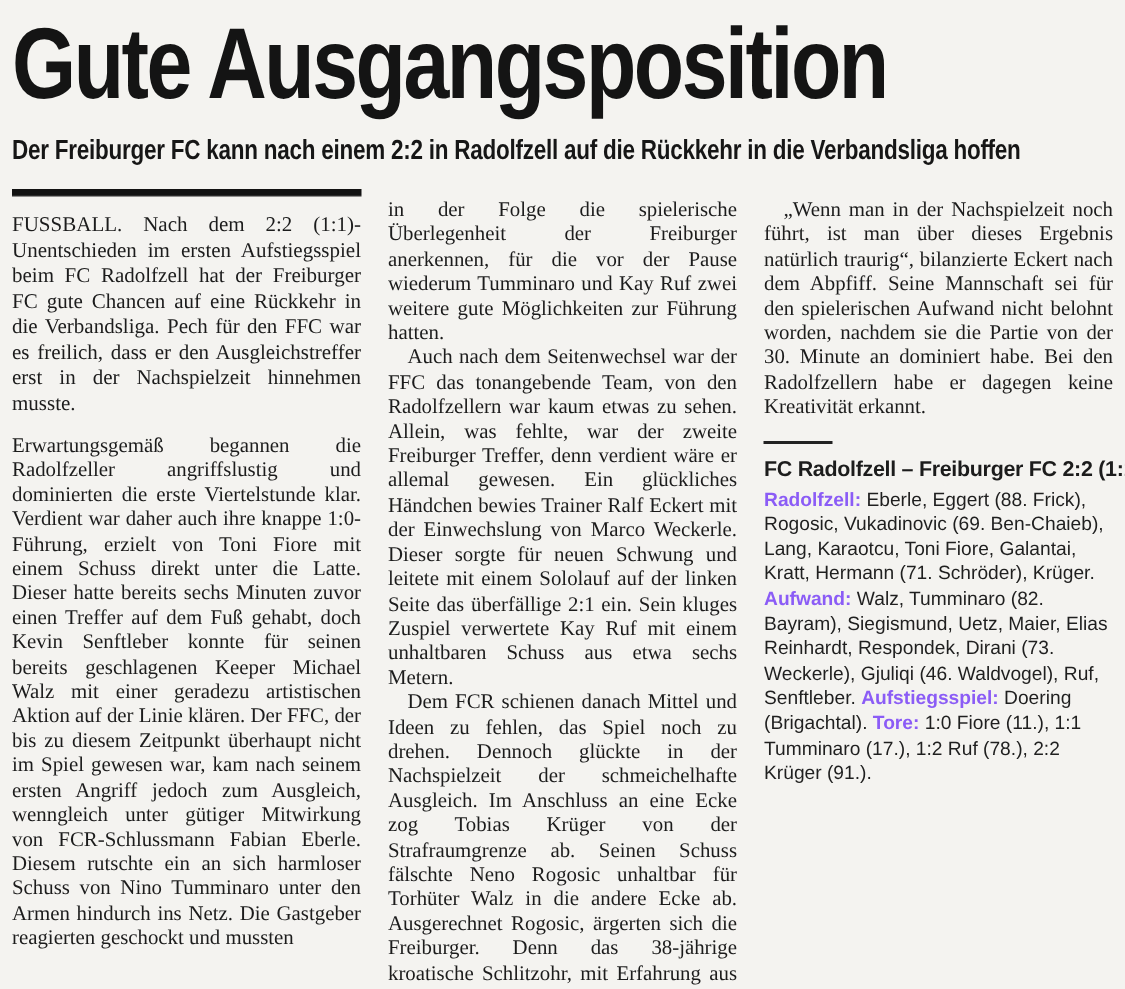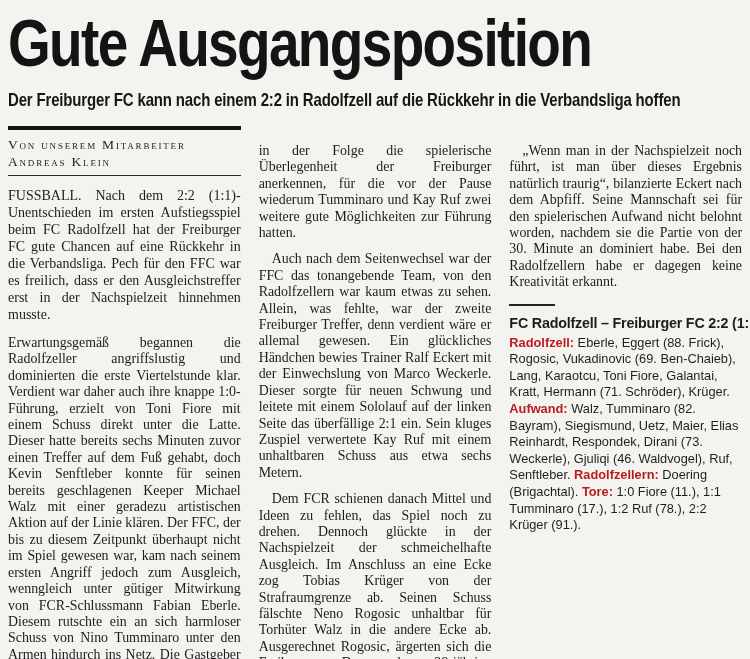--- a/index.html
+++ b/index.html
@@ -62,21 +62,20 @@
     font-size:14px;
     line-height:17px;
     text-align:justify;
     hyphens:auto;
   }
   .para {
     font-size:13.9px;
     line-height:16.4px;
     text-align:justify;
     hyphens:auto;
-    margin-top:10px;
   }
   .gap-top { margin-top:12px; }
   .indent { text-indent:13px; }
 
   
   .mb-rule { width:46px; border-top:2px solid #222; margin:13px 0 8px 0; }
   .mb-title {
     font-family:"Liberation Sans", sans-serif;
     font-weight:bold;
     font-size:14.3px;
@@ -84,40 +83,36 @@
     letter-spacing:-0.2px;
     white-space:nowrap;
   }
   .mb-body {
     font-family:"Liberation Sans", sans-serif;
     font-size:12.8px;
     line-height:16.6px;
     margin-top:3px;
     color:#1f1f1f;
   }
-  .mb-body b { font-weight:bold; color:#b91c1c; }
+  .mb-body b { font-weight:bold; color:#8b5cf6; }
 </style>
 </head>
 <body>
 
 <div class="page">
 
   <h1 class="headline">Gute Ausgangsposition</h1>
 
   <h2 class="subhead">Der Freiburger FC kann nach einem 2:2 in Radolfzell auf die Rückkehr in die Verbandsliga hoffen</h2>
 
   <div class="columns">
 
     <div class="col">
       <div class="byline">
         <div class="rule-thick"></div>
-        <div class="byline-text">
-          <div class="byline-line">Von unserem Mitarbeiter</div>
-          <div class="byline-line">Andreas Klein</div>
-        </div>
         <div class="rule-thin"></div>
       </div>
       <p class="lead">FUSSBALL. Nach dem 2:2 (1:1)-Unentschieden im ersten Aufstiegsspiel beim FC Radolfzell hat der Freiburger FC gute Chancen auf eine Rückkehr in die Verbandsliga. Pech für den FFC war es freilich, dass er den Ausgleichstreffer erst in der Nachspielzeit hinnehmen musste.</p>
       <p class="para gap-top">Erwartungsgemäß begannen die Radolfzeller angriffslustig und dominierten die erste Viertelstunde klar. Verdient war daher auch ihre knappe 1:0-Führung, erzielt von Toni Fiore mit einem Schuss direkt unter die Latte. Dieser hatte bereits sechs Minuten zuvor einen Treffer auf dem Fuß gehabt, doch Kevin Senftleber konnte für seinen bereits geschlagenen Keeper Michael Walz mit einer geradezu artistischen Aktion auf der Linie klären. Der FFC, der bis zu diesem Zeitpunkt überhaupt nicht im Spiel gewesen war, kam nach seinem ersten Angriff jedoch zum Ausgleich, wenngleich unter gütiger Mitwirkung von FCR-Schlussmann Fabian Eberle. Diesem rutschte ein an sich harmloser Schuss von Nino Tumminaro unter den Armen hindurch ins Netz. Die Gastgeber reagierten geschockt und mussten</p>
     </div>
 
     <div class="col col-pad">
       <p class="para">in der Folge die spielerische Überlegenheit der Freiburger anerkennen, für die vor der Pause wiederum Tumminaro und Kay Ruf zwei weitere gute Möglichkeiten zur Führung hatten.</p>
       <p class="para indent">Auch nach dem Seitenwechsel war der FFC das tonangebende Team, von den Radolfzellern war kaum etwas zu sehen. Allein, was fehlte, war der zweite Freiburger Treffer, denn verdient wäre er allemal gewesen. Ein glückliches Händchen bewies Trainer Ralf Eckert mit der Einwechslung von Marco Weckerle. Dieser sorgte für neuen Schwung und leitete mit einem Sololauf auf der linken Seite das überfällige 2:1 ein. Sein kluges Zuspiel verwertete Kay Ruf mit einem unhaltbaren Schuss aus etwa sechs Metern.</p>
       <p class="para indent">Dem FCR schienen danach Mittel und Ideen zu fehlen, das Spiel noch zu drehen. Dennoch glückte in der Nachspielzeit der schmeichelhafte Ausgleich. Im Anschluss an eine Ecke zog Tobias Krüger von der Strafraumgrenze ab. Seinen Schuss fälschte Neno Rogosic unhaltbar für Torhüter Walz in die andere Ecke ab. Ausgerechnet Rogosic, ärgerten sich die Freiburger. Denn das 38-jährige kroatische Schlitzohr, mit Erfahrung aus zwölf Zweitligaspielen für den SSV Ulm 1846 und 278 Regionalligaeinsätzen für den VfR Aalen und den SC Pfullendorf, war bis dahin</p>
@@ -127,21 +122,21 @@
       <p class="para indent">„Wenn man in der Nachspielzeit noch führt, ist man über dieses Ergebnis natürlich traurig“, bilanzierte Eckert nach dem Abpfiff. Seine Mannschaft sei für den spielerischen Aufwand nicht belohnt worden, nachdem sie die Partie von der 30. Minute an dominiert habe. Bei den Radolfzellern habe er dagegen keine Kreativität erkannt.</p>
 
       <div class="matchbox">
         <div class="mb-rule"></div>
         <div class="mb-title">FC Radolfzell – Freiburger FC 2:2 (1:1)</div>
         <p class="mb-body">
           <b>Radolfzell:</b>
           <span>Eberle, Eggert (88. Frick), Rogosic, Vukadinovic (69. Ben-Chaieb), Lang, Karaotcu, Toni Fiore, Galantai, Kratt, Hermann (71. Schröder), Krüger.</span>
           <b>Aufwand:</b>
           <span>Walz, Tumminaro (82. Bayram), Siegismund, Uetz, Maier, Elias Reinhardt, Respondek, Dirani (73. Weckerle), Gjuliqi (46. Waldvogel), Ruf, Senftleber.</span>
-          <b>Radolfzellern:</b>
+          <b>Aufstiegsspiel:</b>
           <span>Doering (Brigachtal).</span>
           <b>Tore:</b>
           <span>1:0 Fiore (11.), 1:1 Tumminaro (17.), 1:2 Ruf (78.), 2:2 Krüger (91.).</span>
           
           
         </p>
       </div>
     </div>
 
   </div>

